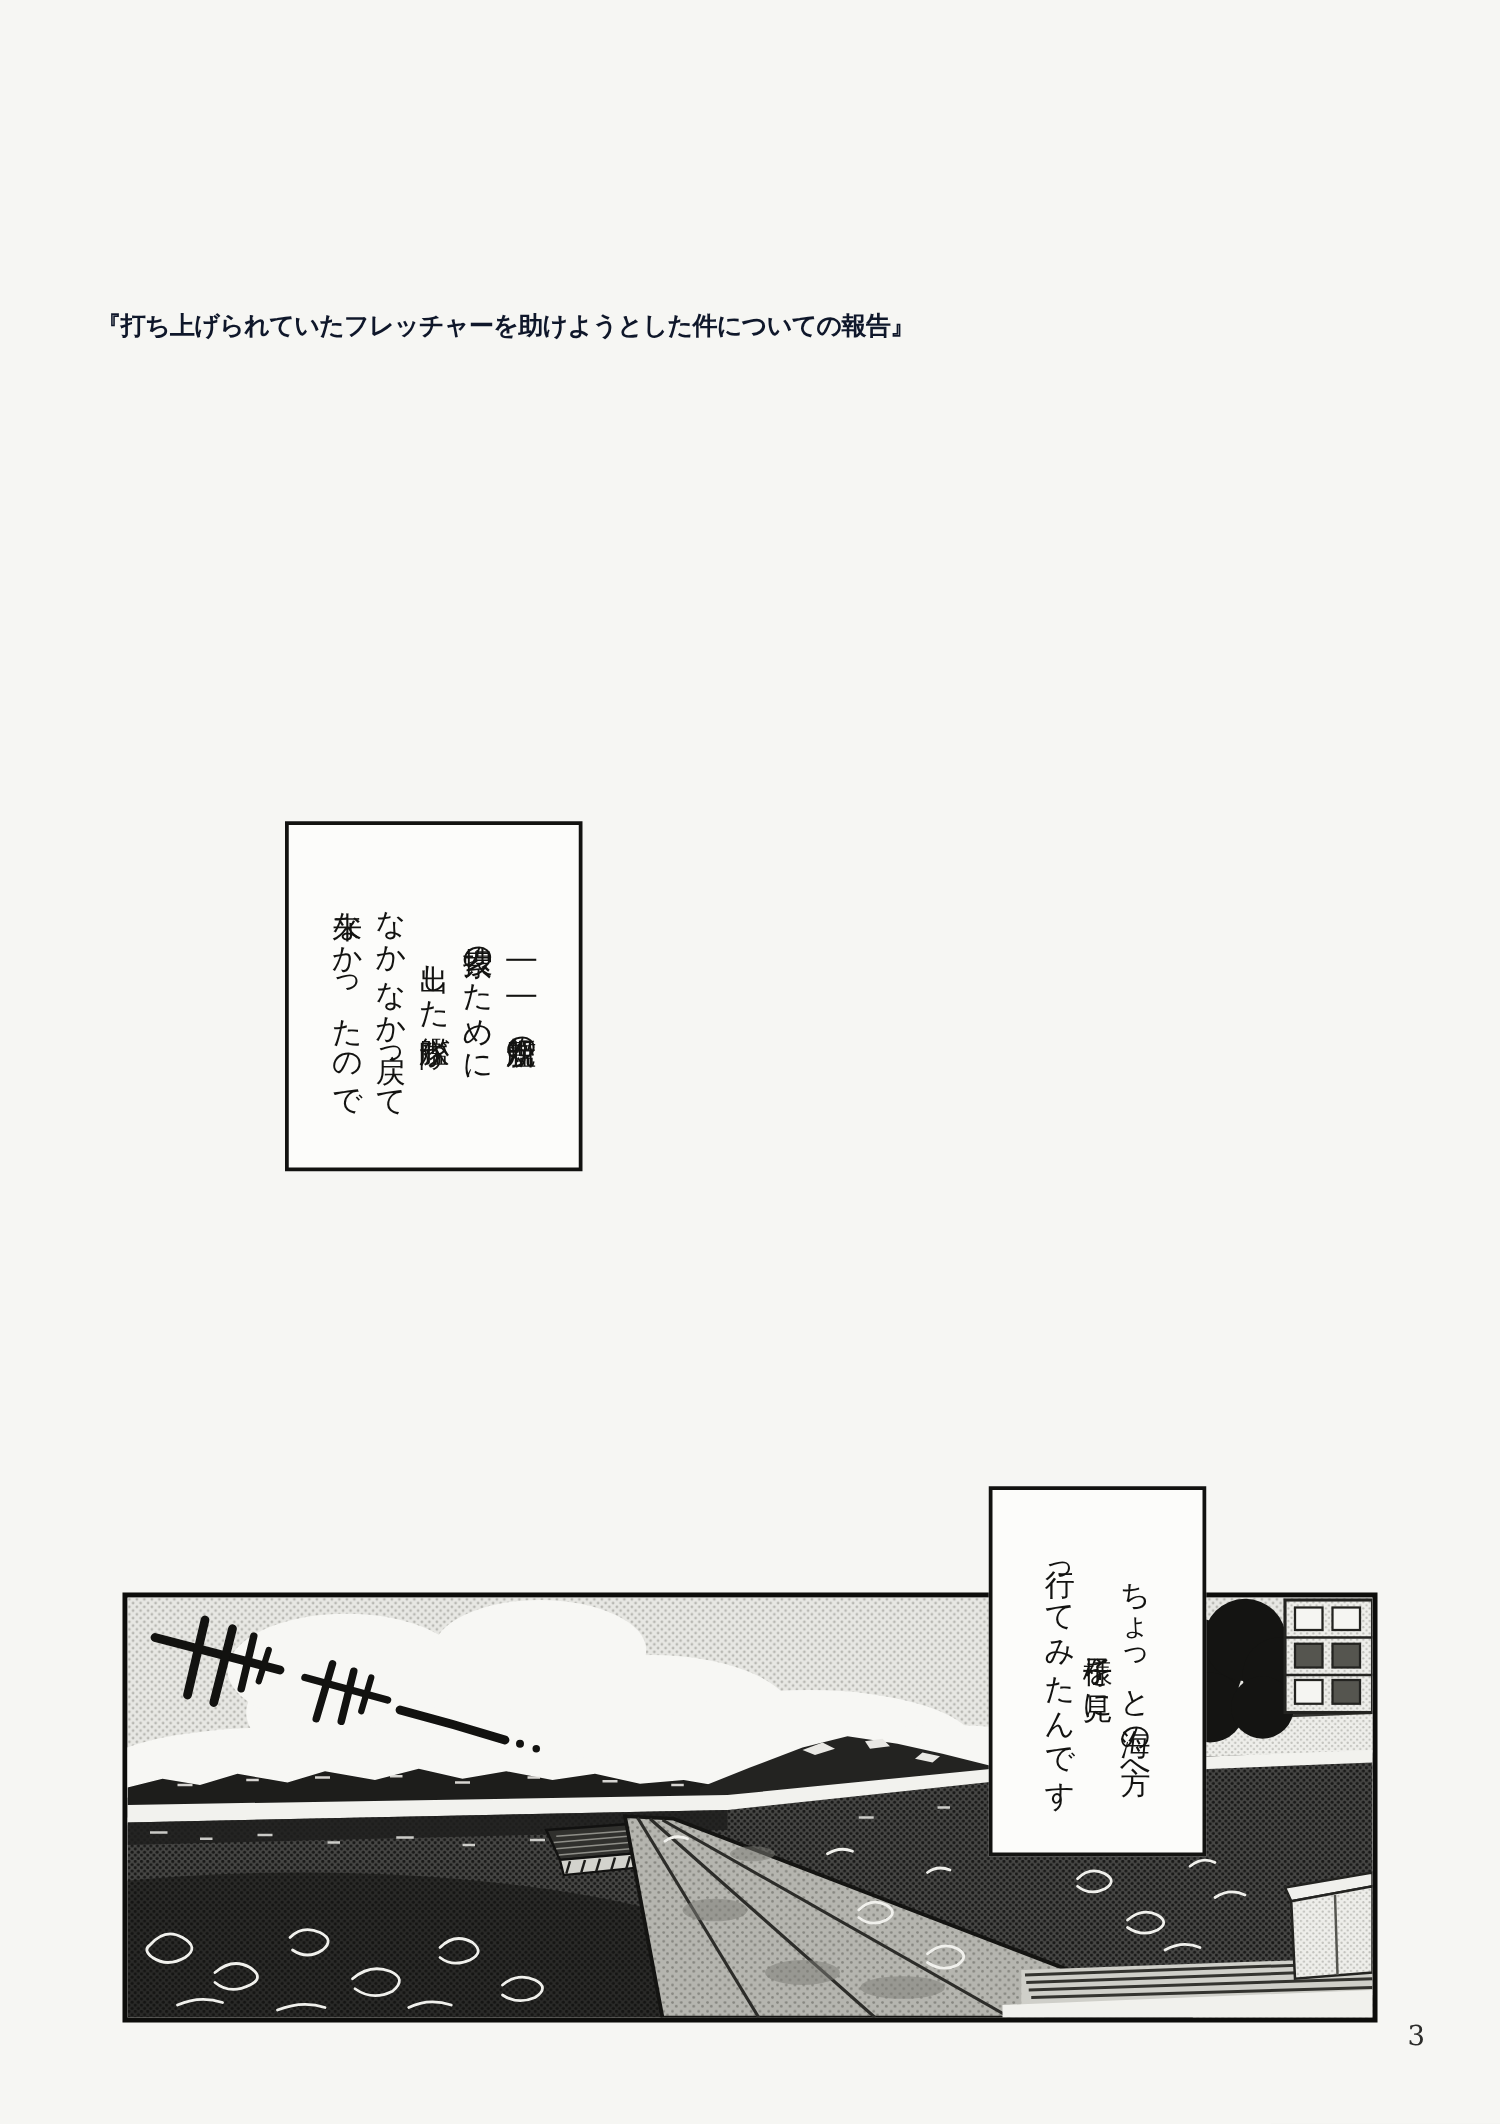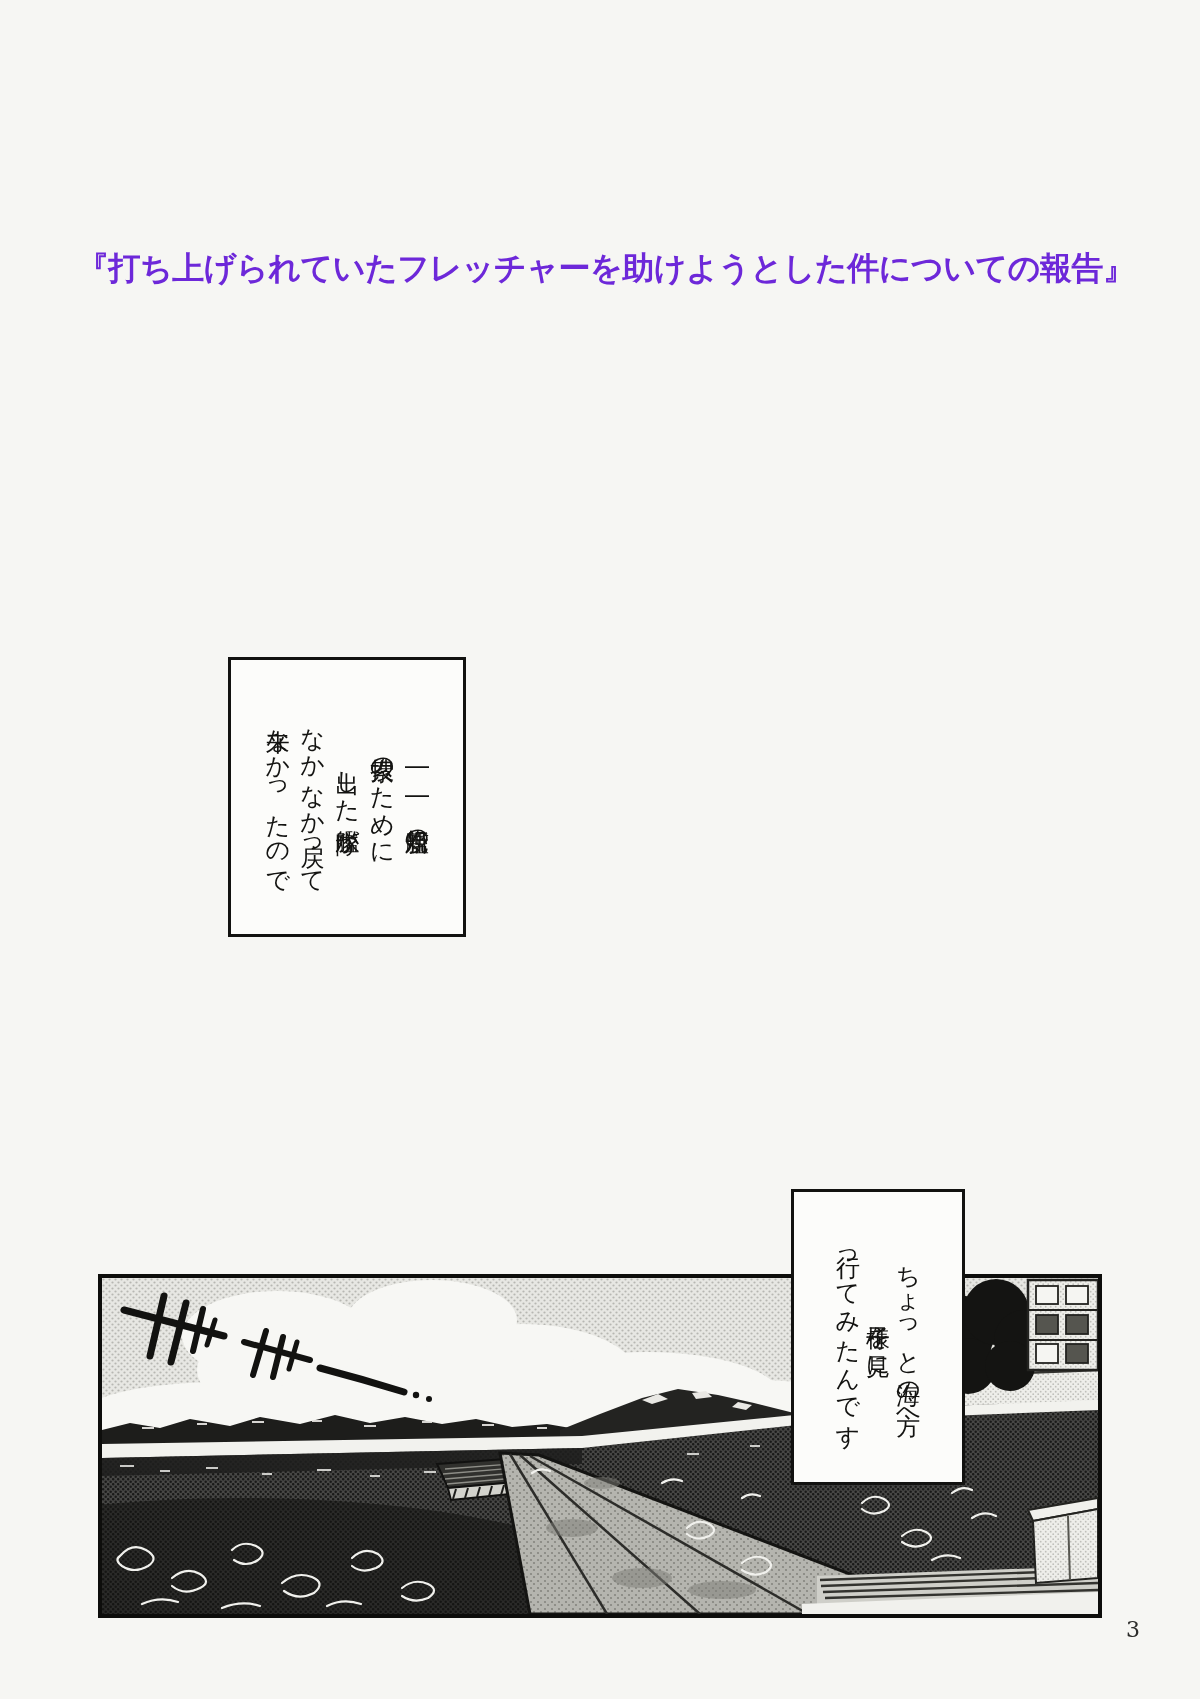--- a/index.html
+++ b/index.html
@@ -12,23 +12,23 @@
   .page{
     position:absolute;left:0;top:0;
     width:1200px;height:1699px;
     background:#f6f6f3;
     overflow:hidden;
   }
   
   .title{
     position:absolute;left:77px;top:247px;
     font-family:"DejaVu Serif","Liberation Serif",serif;
-    font-size:32px;font-weight:600;
+    font-size:20px;font-weight:600;
     letter-spacing:-0.5px;
-    color:#6d28d9;
+    color:#0f172a;
     white-space:nowrap;
   }
   
   .nbox{
     position:absolute;
     background:#fcfcfa;
     border:3.5px solid #121210;
     display:flex;align-items:center;justify-content:center;
     z-index:3;
     box-sizing:border-box;

